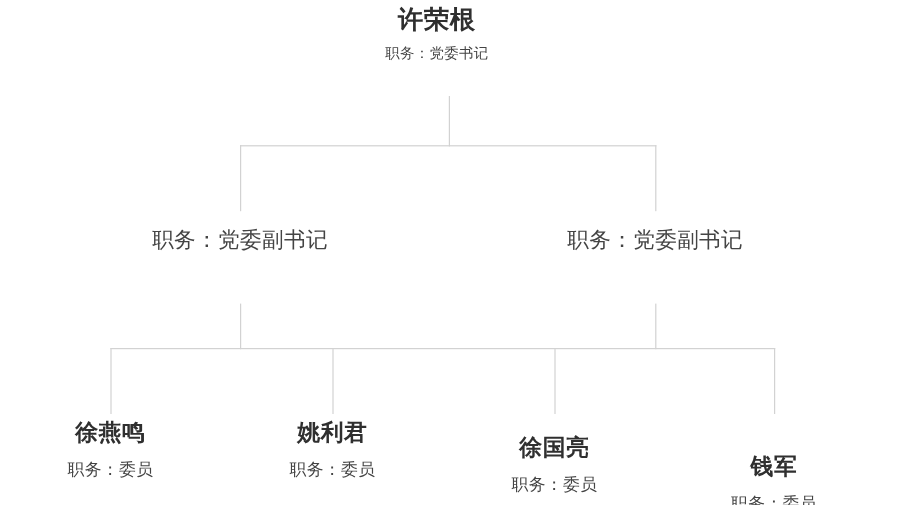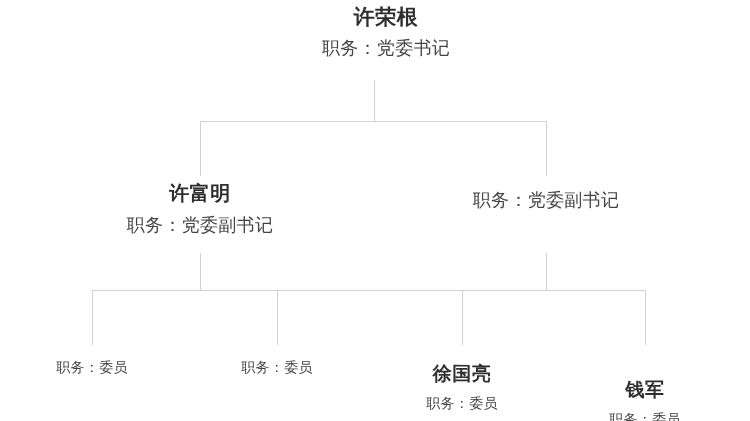--- a/index.html
+++ b/index.html
@@ -40,21 +40,21 @@
     letter-spacing: 0.5px;
   }
   .node-title {
     color: #444444;
     line-height: 1.3;
     letter-spacing: 0.3px;
   }
 
   
   .level-1 .node-name  { font-size: 21px; }
-  .level-1 .node-title { font-size: 18px; margin-top: 7px; }
+  .level-1 .node-title { font-size: 12px; margin-top: 7px; }
 
   
   .level-2 .node-name  { font-size: 20px; }
   .level-2 .node-title { font-size: 18px; margin-top: 8px; }
 
   
   .level-3 .node-name  { font-size: 19px; }
   .level-3 .node-title { font-size: 14px; margin-top: 8px; }
 </style>
 </head>
@@ -68,39 +68,40 @@
   <div class="conn conn-v" style="left:546px; top:121px; height:55px;"></div>
 
   <div class="conn conn-v" style="left:200px; top:253px; height:38px;"></div>
   <div class="conn conn-v" style="left:546px; top:253px; height:38px;"></div>
   <div class="conn conn-h" style="left:92px; top:290px; width:554px;"></div>
   <div class="conn conn-v" style="left:92px; top:290px; height:55px;"></div>
   <div class="conn conn-v" style="left:277px; top:290px; height:55px;"></div>
   <div class="conn conn-v" style="left:462px; top:290px; height:55px;"></div>
   <div class="conn conn-v" style="left:645px; top:290px; height:55px;"></div>
 
-  <div class="node level-1" style="left:286px; top:4px; width:200px;">
+  <div class="node level-1" style="left:264px; top:4px; width:200px;">
     <div class="node-name">许荣根</div>
     <div class="node-title">职务：党委书记</div>
   </div>
 
   <div class="node level-2" style="left:90px; top:181px; width:220px;">
-    <div class="node-name">许富明</div>
     <div class="node-title">职务：党委副书记</div>
   </div>
 
   <div class="node level-2" style="left:436px; top:181px; width:220px;">
     <div class="node-title">职务：党委副书记</div>
   </div>
 
   <div class="node level-3" style="left:2px; top:350px; width:180px;">
+    <div class="node-name">徐燕鸣</div>
     <div class="node-title">职务：委员</div>
   </div>
 
   <div class="node level-3" style="left:187px; top:350px; width:180px;">
+    <div class="node-name">姚利君</div>
     <div class="node-title">职务：委员</div>
   </div>
 
   <div class="node level-3" style="left:372px; top:350px; width:180px;margin-top:12px;">
     <div class="node-name">徐国亮</div>
     <div class="node-title">职务：委员</div>
   </div>
 
   <div class="node level-3" style="left:555px; top:350px; width:180px;margin-top:28px;">
     <div class="node-name">钱军</div>

